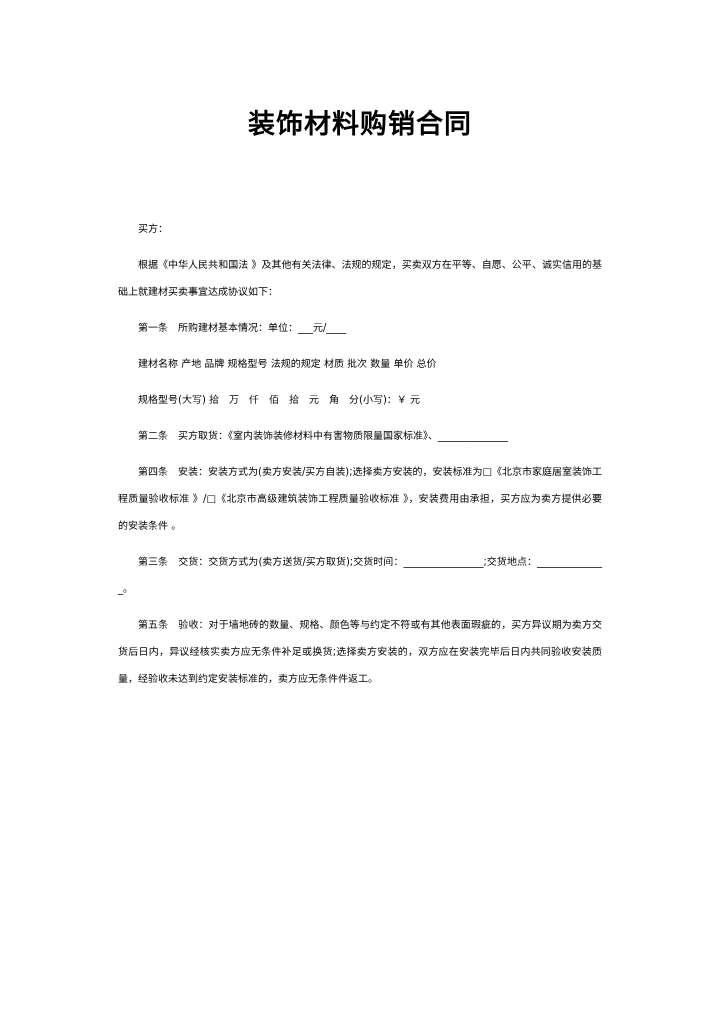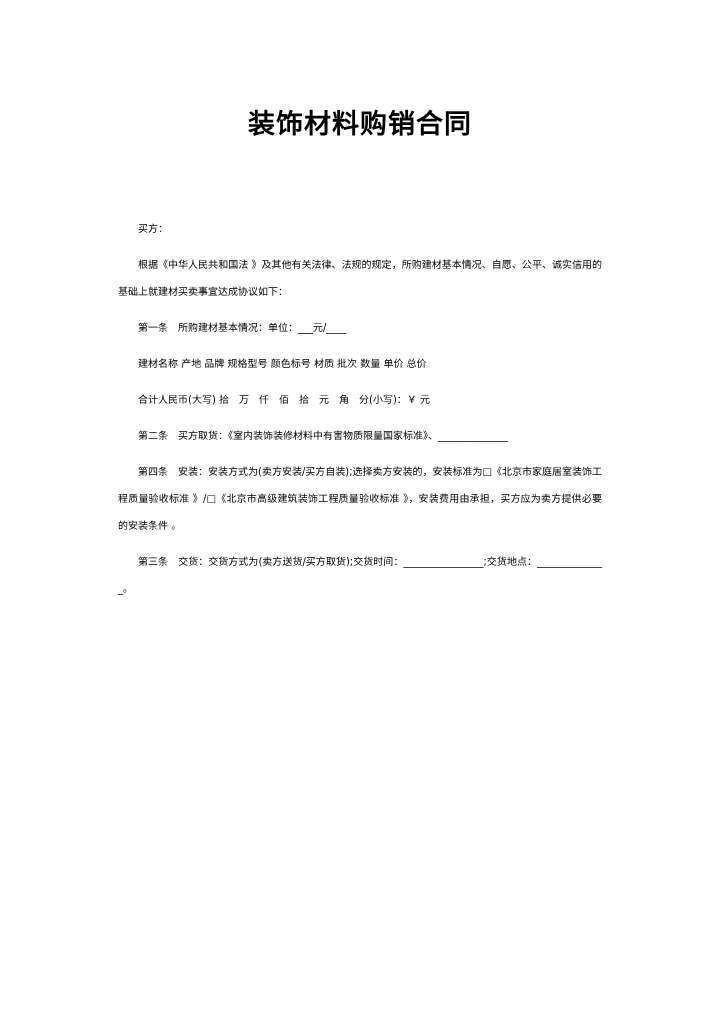--- a/index.html
+++ b/index.html
@@ -66,32 +66,33 @@
 
   <div class="doc-body">
 
     <h1 class="doc-title">装饰材料购销合同</h1>
 
     <div class="title-gap"></div>
 
     <p class="para">买方：</p>
 
 
-    <p class="para">根据《中华人民共和国法 》及其他有关法律、法规的规定，所购建材基本情况、自愿、公平、诚实信用的基础上就建材买卖事宜达成协议如下：</p>
+    <p class="para">根据《中华人民共和国法 》及其他有关法律、法规的规定，买卖双方在平等、自愿、公平、诚实信用的基础上就建材买卖事宜达成协议如下：</p>
 
     <p class="para">第一条　所购建材基本情况：单位：___元/____</p>
 
-    <p class="para">建材名称 产地 品牌 规格型号 颜色标号 材质 批次 数量 单价 总价</p>
+    <p class="para">建材名称 产地 品牌 规格型号 法规的规定 材质 批次 数量 单价 总价</p>
 
-    <p class="para">合计人民币(大写) 拾　万　仟　佰　拾　元　角　分(小写)：￥ 元</p>
+    <p class="para">规格型号(大写) 拾　万　仟　佰　拾　元　角　分(小写)：￥ 元</p>
 
     <p class="para">第二条　买方取货：《室内装饰装修材料中有害物质限量国家标准》、______________</p>
 
     <p class="para">第四条　安装：安装方式为(卖方安装/买方自装);选择卖方安装的，安装标准为□《北京市家庭居室装饰工程质量验收标准 》/□《北京市高级建筑装饰工程质量验收标准 》，安装费用由承担，买方应为卖方提供必要的安装条件 。</p>
 
     <p class="para">第三条　交货：交货方式为(卖方送货/买方取货);交货时间：________________;交货地点：______________。</p>
 
+    <p class="para">第五条　验收：对于墙地砖的数量、规格、颜色等与约定不符或有其他表面瑕疵的，买方异议期为卖方交货后日内，异议经核实卖方应无条件补足或换货;选择卖方安装的，双方应在安装完毕后日内共同验收安装质量，经验收未达到约定安装标准的，卖方应无条件件返工。</p>
 
   </div>
 
   <div class="page-number">1</div>
 
 </div>
 
 </body></html>

